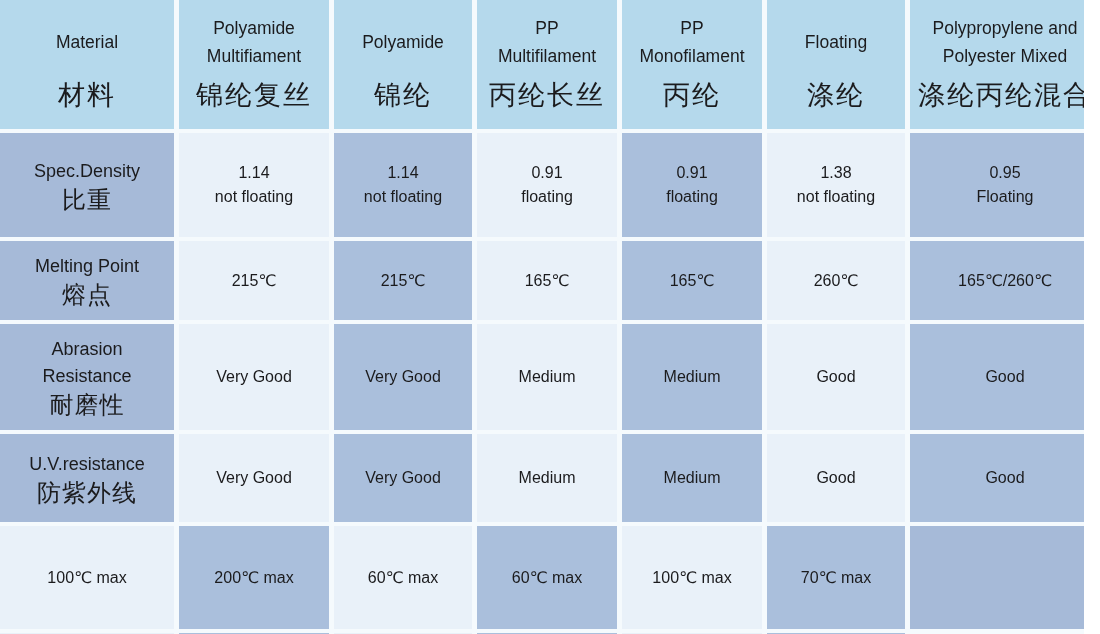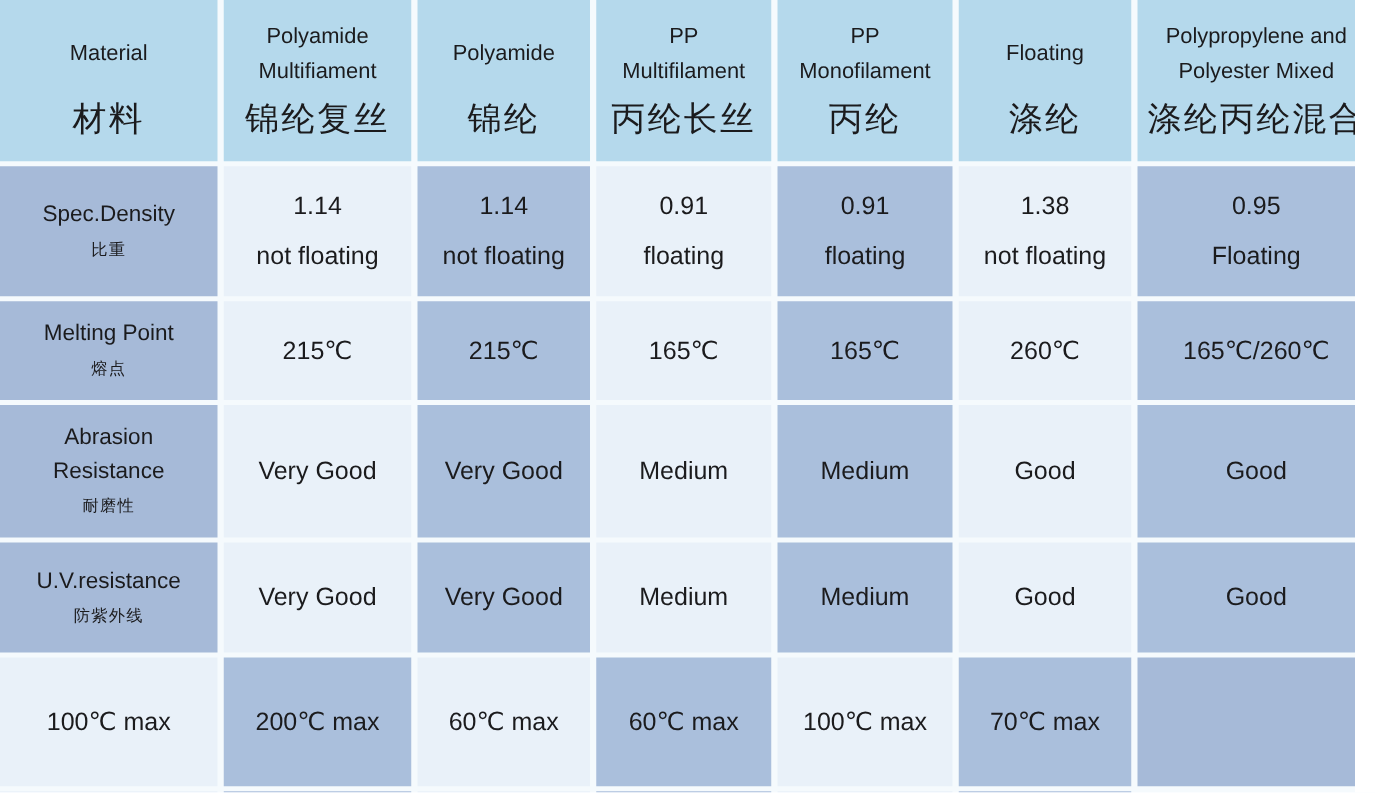--- a/index.html
+++ b/index.html
@@ -48,26 +48,26 @@
   .hzh {
     margin-top: 6px;
     font-size: 27px;
     letter-spacing: 2px;
     white-space: pre-line;
   }
 
   
   .label { background: var(--label-bg, #a6bad8); }
   .len { font-size: 18px; line-height: 27px; white-space: pre-line; }
-  .lzh { font-size: 13px; line-height: 27px; letter-spacing: 1px; margin-top: 1px; }
+  .lzh { font-size: 24px; line-height: 27px; letter-spacing: 1px; margin-top: 1px; }
 
   
   .light { background: var(--cell-light-bg, #e9f1f9); }
   .dark  { background: var(--cell-dark-bg, #aabfdc); }
-  .val   { font-size: 20px; line-height: 40px; }
+  .val   { font-size: 16px; line-height: 24px; }
 </style>
 </head>
 <body>
 
 <div class="spec-table">
 
   <div class="cell hcell">
     <div class="hen">Material</div>
     <div class="hzh">材料</div>
   </div>

